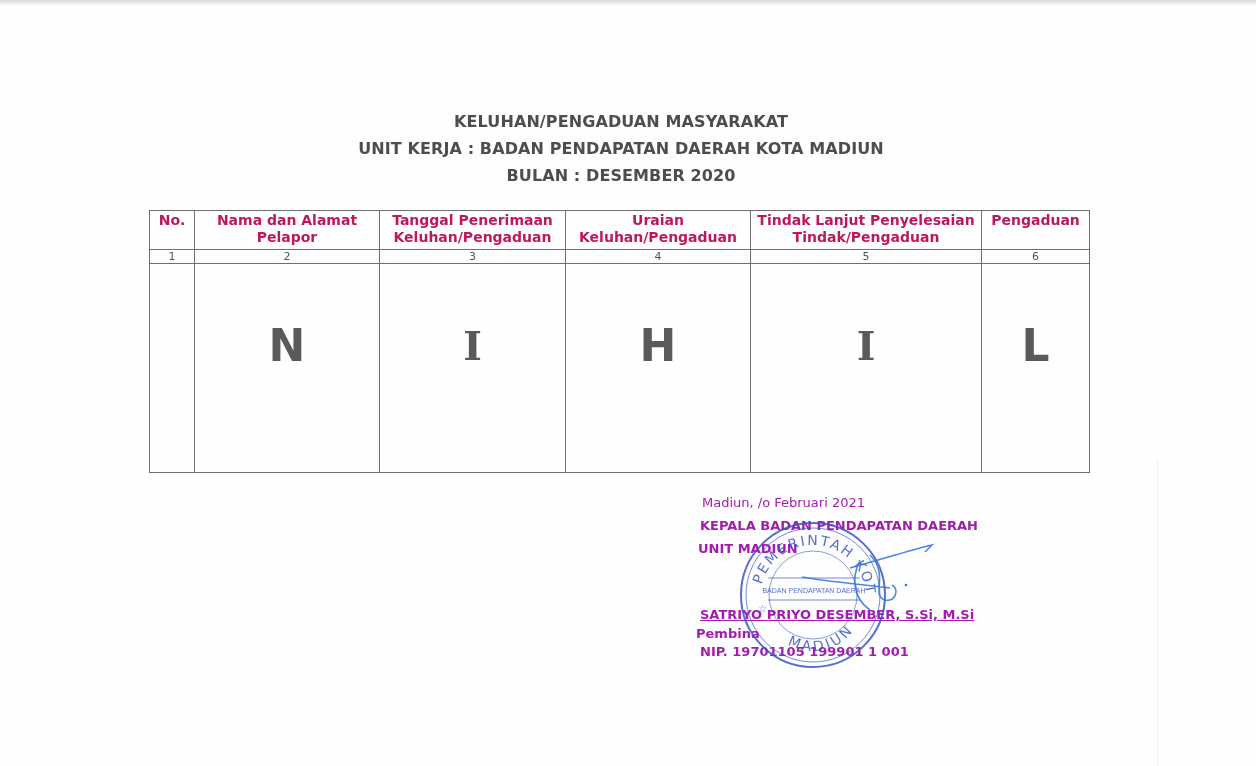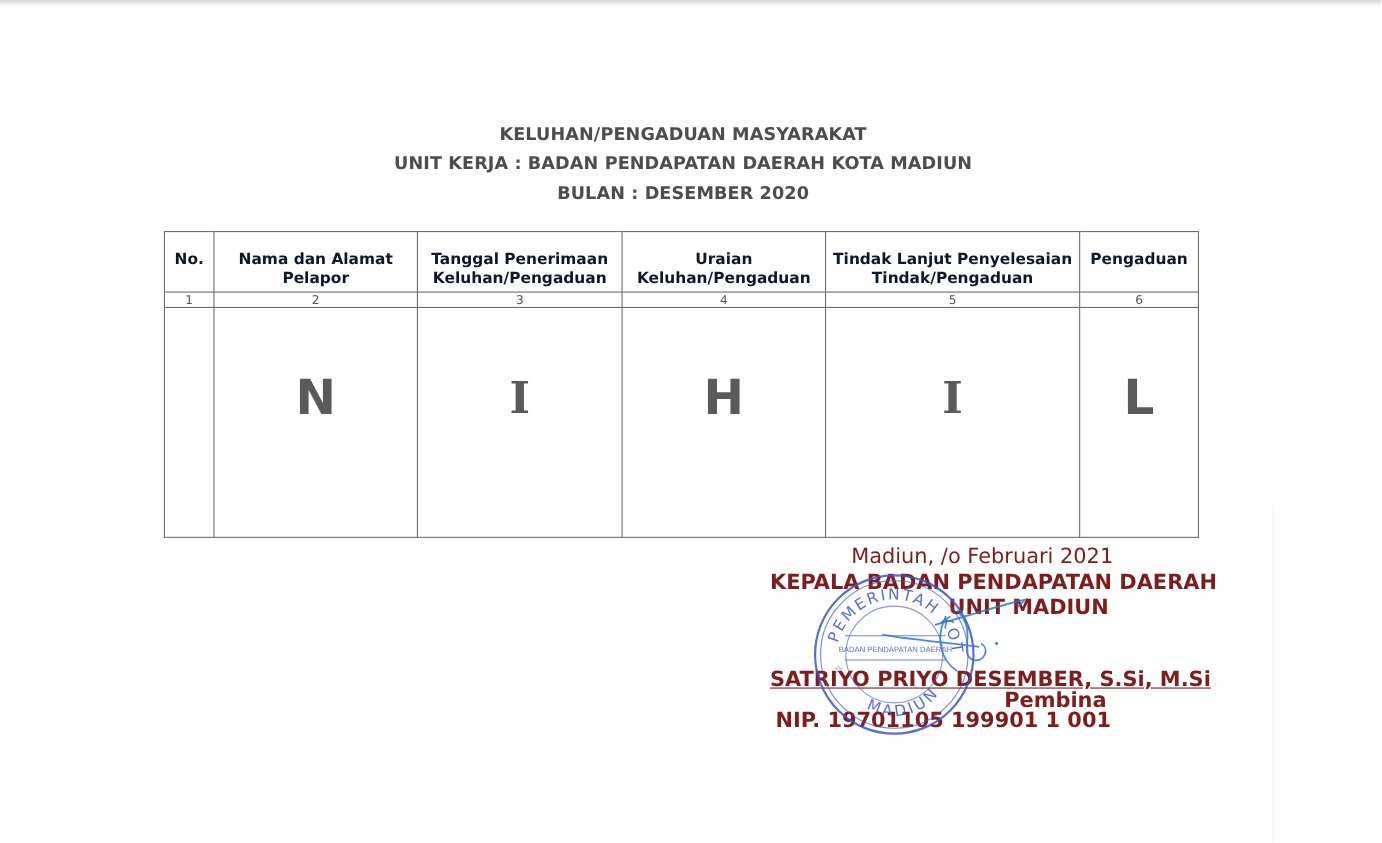--- a/index.html
+++ b/index.html
@@ -32,42 +32,42 @@
       table-layout: fixed;
     }
     table.grid td, table.grid th {
       border: 1px solid #6e6e6e;
       padding: 0;
       text-align: center;
       vertical-align: top;
     }
     table.grid th {
       font-weight: bold; font-size: 14px; line-height: 17px;
-      height: 37px; color: #0f172a;
-      padding-top: 17px;
+      height: 37px; color: #be185d;
+      padding-top: 1px;
     }
     table.grid td.num {
       font-size: 11px; height: 13px; line-height: 13px; color: #555;
       font-family: "DejaVu Sans", sans-serif;
     }
     table.grid td.body {
       height: 208px; vertical-align: top;
     }
     .nihil {
       display: block; margin-top: 60px;
       font-family: "DejaVu Sans", sans-serif;
       font-weight: bold; font-size: 44px; color: #5a5a5a; line-height: 44px;
     }
     .nihil.serifI {
       font-family: "DejaVu Serif", serif; font-size: 40px;
     }
 
     .sign {
-      position: absolute; left: 700px; width: 310px; text-align: right;
-      font-size: 19px; color: #7f1d1d; white-space: nowrap;
+      position: absolute; left: 700px; width: 310px; text-align: left;
+      font-size: 13px; color: #a21caf; white-space: nowrap;
     }
     .s-date { top: 495px; font-weight: normal; left: 702px; }
     .s-title1 { top: 518px; font-weight: bold; left: 700px; }
     .s-title2 { top: 541px; font-weight: bold; left: 698px; }
     .s-name { top: 607px; font-weight: bold; text-decoration: underline; left: 700px; }
     .s-rank { top: 626px; font-weight: bold; left: 696px; }
     .s-nip { top: 644px; font-weight: bold; left: 700px; }
 
     .stamp {
       position: absolute; left: 738px; top: 520px; width: 150px; height: 150px;

